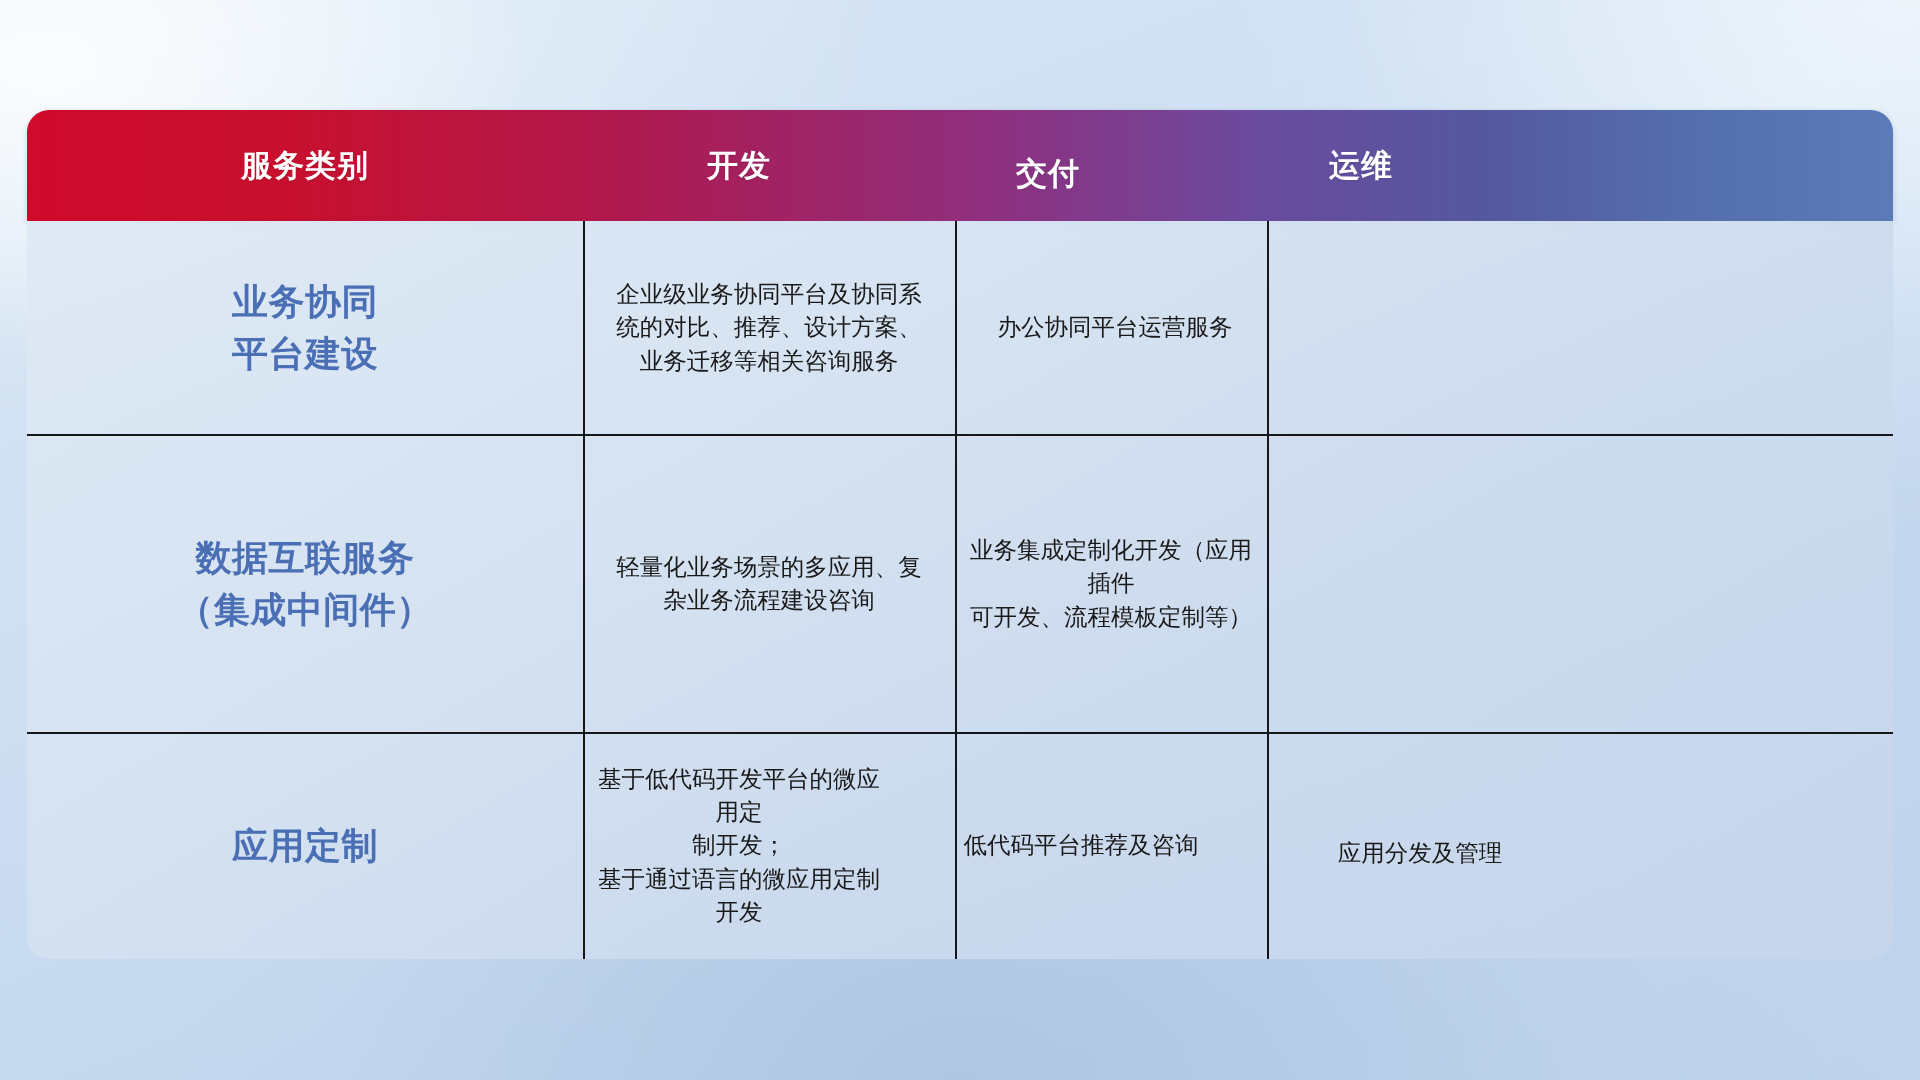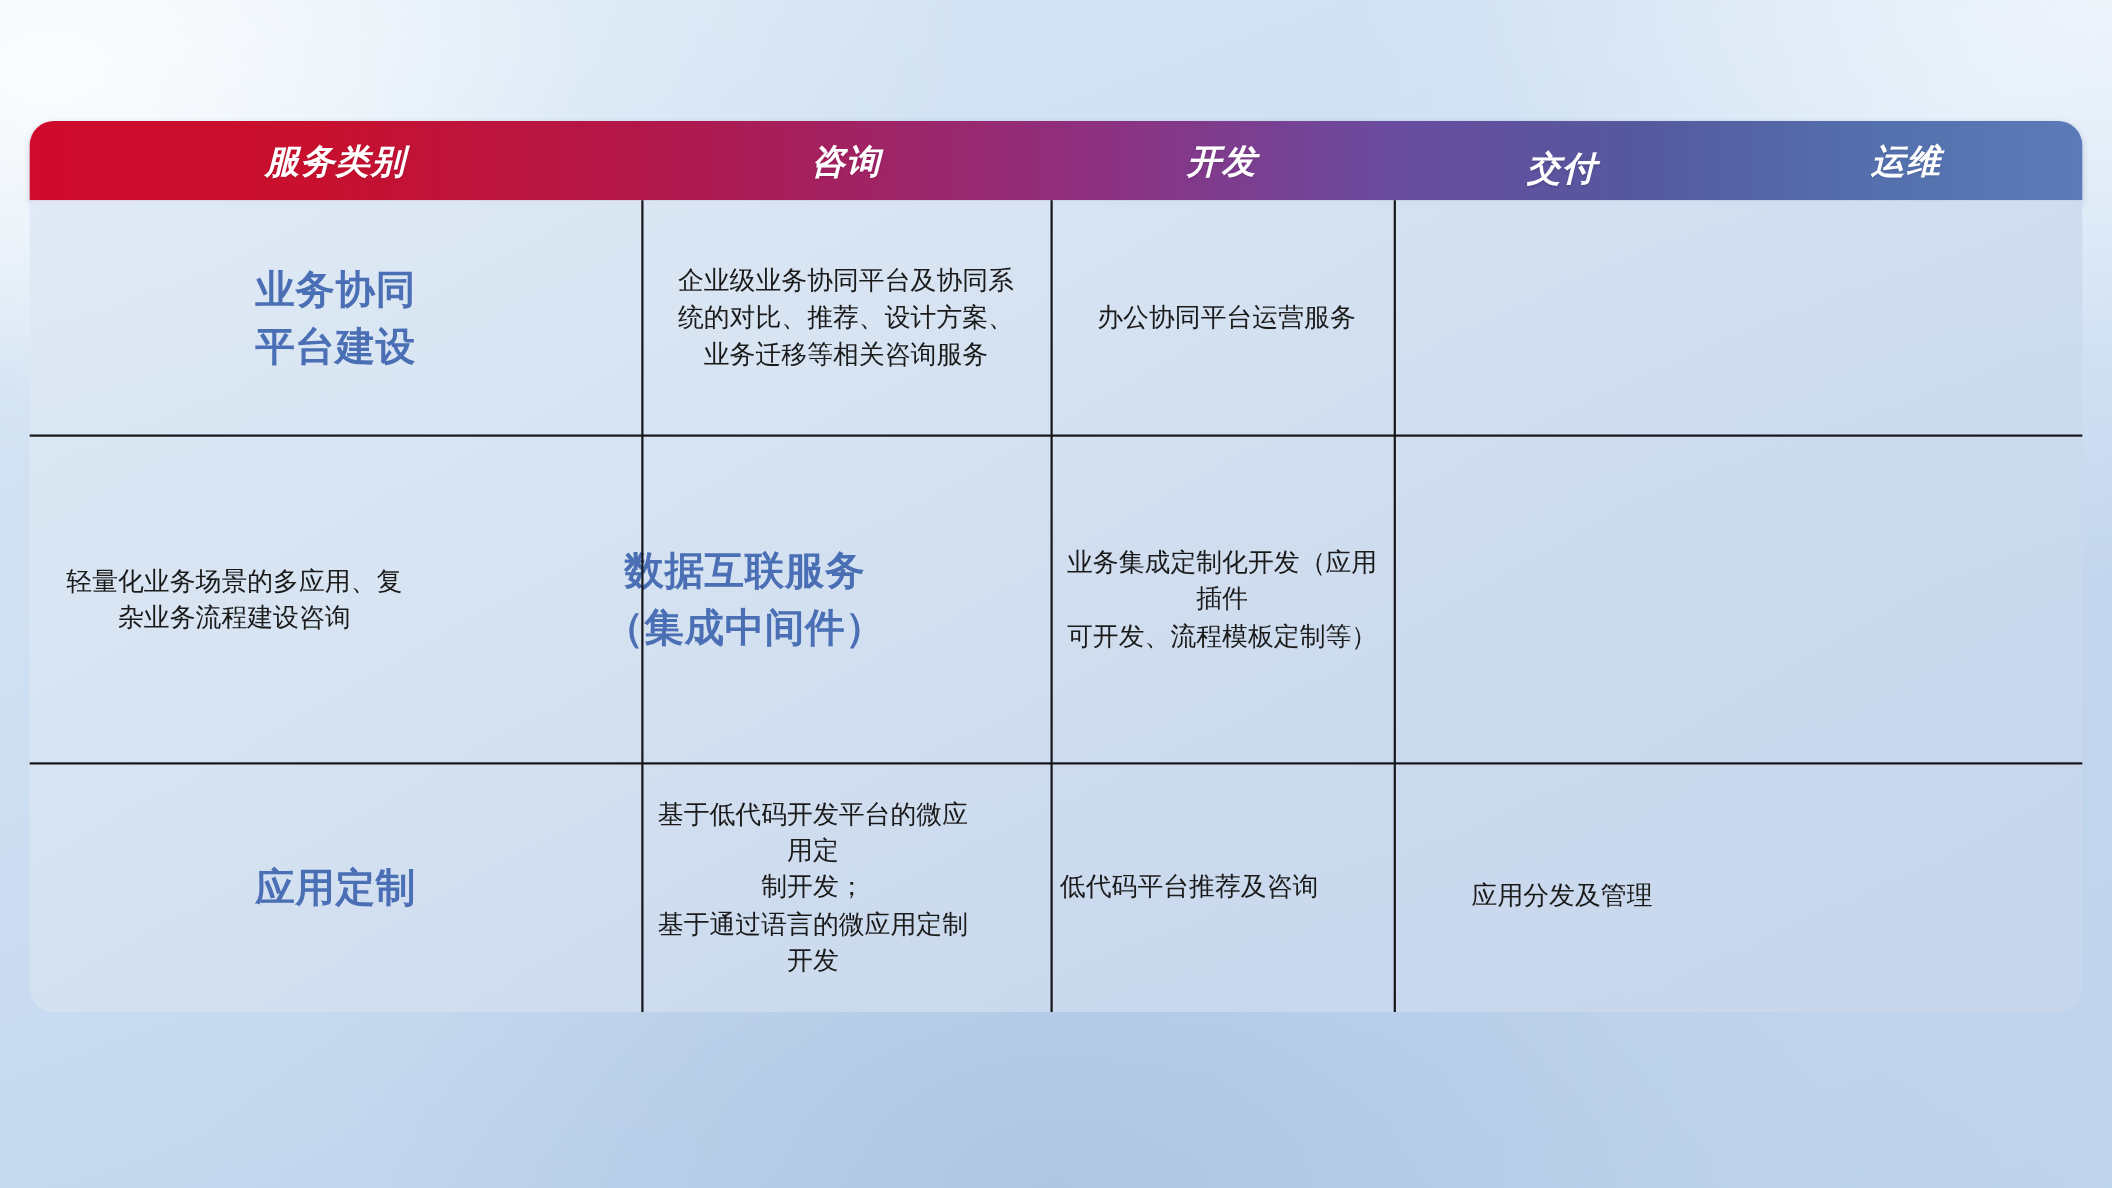--- a/index.html
+++ b/index.html
@@ -21,27 +21,26 @@
       background:
         radial-gradient(700px 420px at 2% 6%, rgba(255,255,255,.85) 0%, rgba(255,255,255,0) 70%),
         radial-gradient(900px 500px at 100% 0%, rgba(255,255,255,.55) 0%, rgba(255,255,255,0) 65%),
         radial-gradient(900px 600px at 50% 100%, rgba(150,180,215,.35) 0%, rgba(150,180,215,0) 70%);
   }
 
   
   #table{position:absolute;left:27px;top:110px;width:1866px;height:838px;}
 
   #thead{
-    height:72px;border-radius:22px 22px 0 0;
+    height:111px;border-radius:22px 22px 0 0;
     display:flex;align-items:center;
     background:linear-gradient(90deg,
         #cf0a2c 0%, #c8102e 14%, #b2174a 30%,
         #8e3080 52%, #6a4b9e 66%, #55589f 78%, #5470ad 90%, #5b7bb8 100%);
     box-shadow:0 2px 6px rgba(40,60,110,.18);
-    font-style:italic;
   }
   .th{
     color:#ffffff;font-size:31px;font-weight:bold;text-align:center;
     letter-spacing:1px;line-height:1;
     text-shadow:0 1px 2px rgba(0,0,0,.12);
   }
 
   #tbody{
     position:relative;height:738px;
     background:linear-gradient(150deg,
@@ -83,42 +82,41 @@
 </head>
 <body>
 
 <div id="bg"></div>
 <div id="bg2"></div>
 
 <div id="table">
 
   <div id="thead">
     <div class="th c0">服务类别</div>
-    <div class="th c1">咨询</div>
     <div class="th c2">开发</div>
     <div class="th c3">交付</div>
     <div class="th c4">运维</div>
   </div>
 
   <div id="tbody">
 
     <div class="row r1">
       <div class="cell cat c0">业务协同
 平台建设</div>
       <div class="cell c1">企业级业务协同平台及协同系
 统的对比、推荐、设计方案、
 业务迁移等相关咨询服务</div>
       <div class="cell c4">办公协同平台运营服务</div>
     </div>
 
     <div class="row r2">
+      <div class="cell cat c0">数据互联服务
+（集成中间件）</div>
       <div class="cell c1">轻量化业务场景的多应用、复
 杂业务流程建设咨询</div>
-      <div class="cell cat c0">数据互联服务
-（集成中间件）</div>
       <div class="cell c2">业务集成定制化开发（应用插件
 可开发、流程模板定制等）</div>
       <div class="cell c3"></div>
       <div class="cell c4"></div>
     </div>
 
     <div class="row r3">
       <div class="cell cat c0">应用定制</div>
       <div class="cell c2">基于低代码开发平台的微应用定
 制开发；

